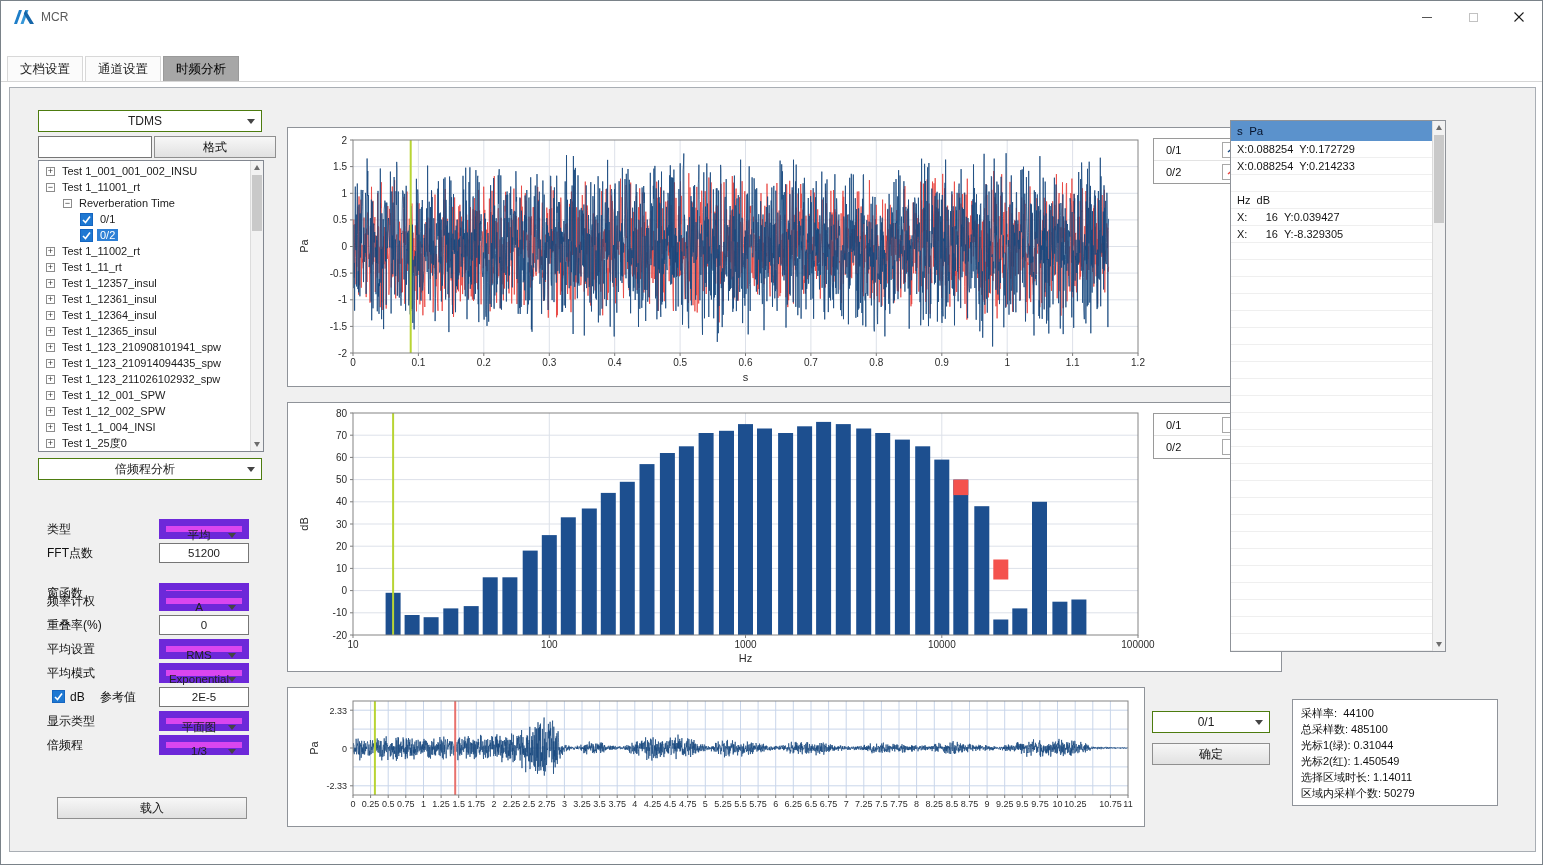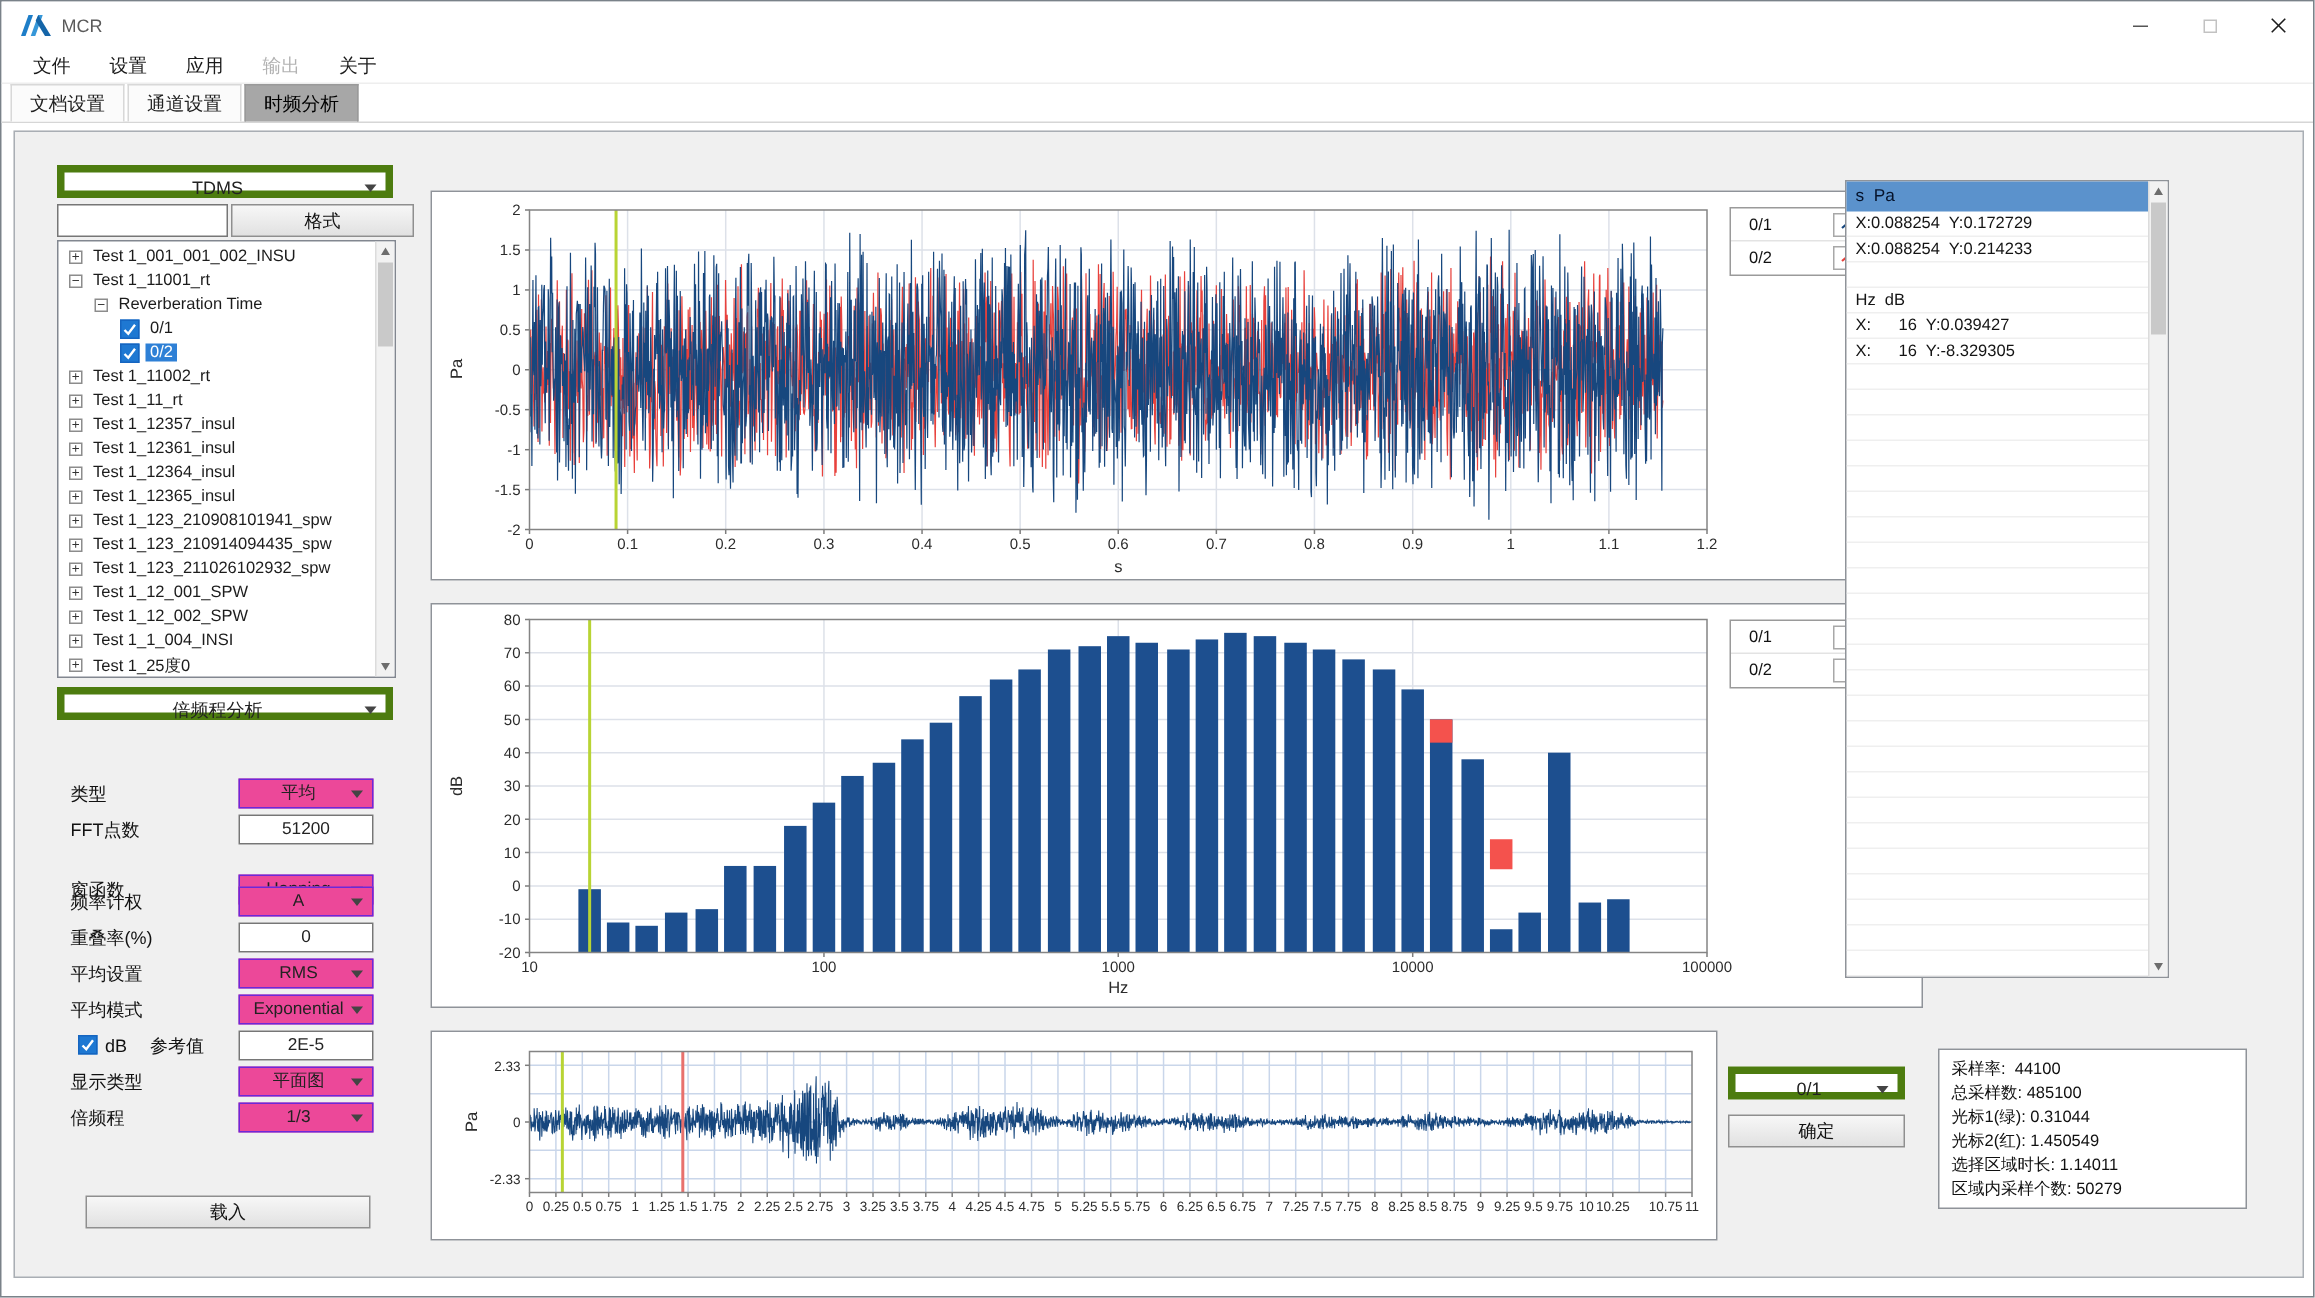--- a/index.html
+++ b/index.html
@@ -18,21 +18,21 @@
   .menubar{position:absolute;left:0;top:32px;right:0;height:23px;background:#fff;display:flex;align-items:center;padding-left:8px;border-bottom:1px solid #eee}
   .menu-item{padding:0 13px;height:23px;line-height:23px;font-size:12.5px;color:#1a1a1a}
   .menu-item.disabled{color:#b2b2b2}
   
   .tabbar{position:absolute;left:0;top:55px;right:0;height:26px;background:#fff;display:flex;align-items:flex-end;padding-left:6px;border-bottom:1px solid #d6d6d6}
   .tab{height:25px;line-height:25px;text-align:center;background:#fbfbfb;border:1px solid #d8d8d8;border-bottom:none;font-size:12.5px;margin-right:2px;padding:0 12px}
   .tab.active{background:#a7a7a7;border-color:#9a9a9a;color:#000}
   
   .main{position:absolute;left:8px;top:86px;width:1527px;height:765px;background:#f0f0f0;border:1px solid #a9aeb4}
   
-  .combo{background:#fff;border:5px solid #4d7c0f}
+  .combo{background:#fff;border:1px solid #4d7c0f}
   .combo-text{display:block;text-align:center;line-height:20px;font-size:12px;padding:0 14px 0 4px;overflow:hidden;white-space:nowrap}
   .tri-down-s{position:absolute;right:6px;top:8px;width:0;height:0;border-left:4px solid transparent;border-right:4px solid transparent;border-top:5px solid #444}
   .tinput{background:#fff;border:1px solid #767676;font:12px "Liberation Sans",sans-serif;padding:0 4px;text-align:left}
   .btn{background:linear-gradient(#f7f7f7,#e1e1e1);border:1px solid #8f8f8f;text-align:center;line-height:20px;font-size:12px;color:#111}
   
   .tree{background:#fff;border:1px solid #828790;overflow:hidden}
   .tree-body{position:absolute;left:1px;top:2px;right:14px;bottom:1px;overflow:hidden}
   .tree-row{display:flex;align-items:center;height:16px;gap:4px;font-size:11px;white-space:nowrap}
   .expander{flex:none;width:9px;height:9px;border:1px solid #8c8c8c;background:#fff;font-size:9px;line-height:7px;text-align:center;color:#333}
   .tcheck{flex:none;width:13px;height:13px;border:1px solid #1565c0;background:#1e78d2;display:flex;align-items:center;justify-content:center}
@@ -44,21 +44,21 @@
   .sb-btn.up{top:0}.sb-btn.down{bottom:0}
   .tri-up{width:0;height:0;border-left:3.5px solid transparent;border-right:3.5px solid transparent;border-bottom:5px solid #6d6d6d}
   .tri-down{width:0;height:0;border-left:3.5px solid transparent;border-right:3.5px solid transparent;border-top:5px solid #6d6d6d}
   .sb-thumb{position:absolute;left:1px;width:10px;background:#c9c9c9}
   
   .form-row{position:absolute;left:0;width:230px;height:22px}
   .flabel{position:absolute;left:9px;top:0;line-height:20px;font-size:12px;color:#111;white-space:nowrap}
   .flabel.l-db{left:32px}.flabel.l-ref{left:62px}
   .fctrl{position:absolute;left:121px;top:0;width:90px;height:20px}
   .finput{border:1px solid #767676;background:#fff;text-align:center;line-height:18px;font-size:11.5px}
-  .fcombo{border:1px solid #6d28d9;background:#ec4899}
+  .fcombo{border:7px solid #6d28d9;background:#d946ef}
   .fcombo .combo-text{line-height:18px;font-size:11.5px;padding:0 12px 0 2px}
   .fcombo .tri-down-s{top:7px}
   .fcheck{position:absolute;left:14px;top:3px;width:13px;height:13px;border:1px solid #1565c0;background:#1e78d2;display:flex;align-items:center;justify-content:center}
   
   .chart{position:absolute;background:#fff;border:1px solid #8f9399;overflow:hidden}
   .legend{position:absolute;width:118px;background:#fff;border:1px solid #9a9a9a}
   .legend-row{display:flex;align-items:center;height:22px;border-bottom:1px solid #e3e3e3}
   .legend-row:last-child{border-bottom:none}
   .legend-label{width:40px;padding-left:12px;font-size:11px;color:#111}
   .legend-sample{margin-left:auto;margin-right:8px;width:40px;height:16px;border:1px solid #a8a8a8;background:#fff;display:flex;align-items:center;justify-content:center}
@@ -94,27 +94,20 @@
         </div>
       <div class="winbtn">
         <svg width="10" height="10">
             <line x1="0.5" y1="0.5" x2="9.5" y2="9.5" stroke="#1c1c1c" stroke-width="1.1"></line>
             <line x1="9.5" y1="0.5" x2="0.5" y2="9.5" stroke="#1c1c1c" stroke-width="1.1"></line>
           </svg>
       </div>
     </div>
   </div>
 
-  <div class="menubar" id="menu-bar">
-      <div class="menu-item">文件</div>
-      <div class="menu-item">设置</div>
-      <div class="menu-item">应用</div>
-      <div class="menu-item disabled">输出</div>
-      <div class="menu-item">关于</div>
-    </div>
   <div class="tabbar" id="tab-bar">
       <div class="tab">文档设置</div>
       <div class="tab">通道设置</div>
       <div class="tab active">时频分析</div>
     </div>
 
   <div class="main">
 
     <div class="combo abs" style="left:28px;top:22px;width:224px;height:22px">
       <span class="combo-text">TDMS</span>

